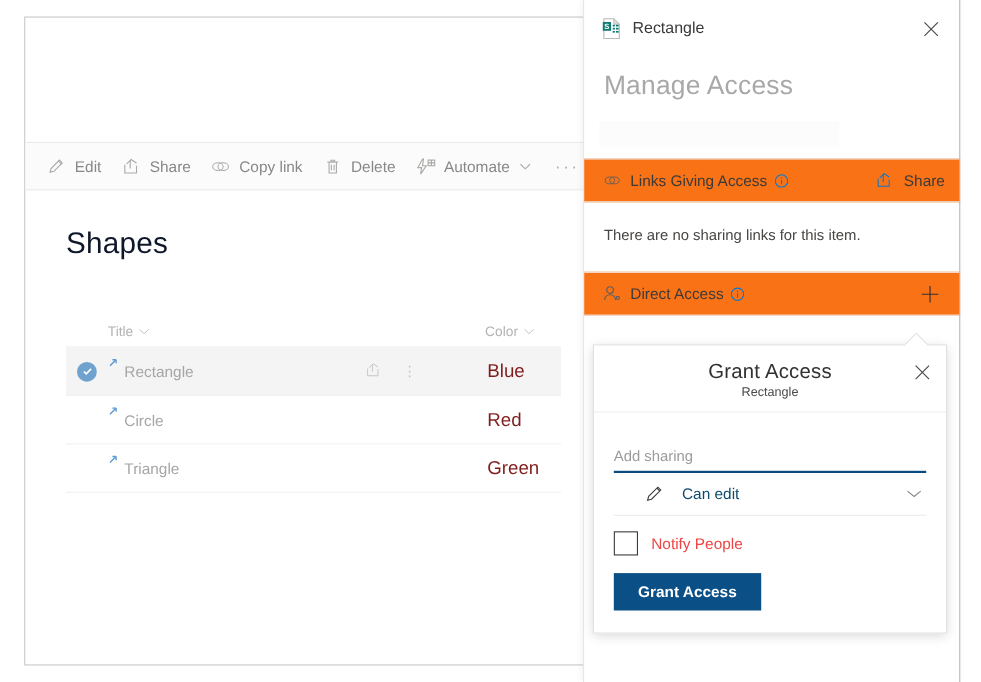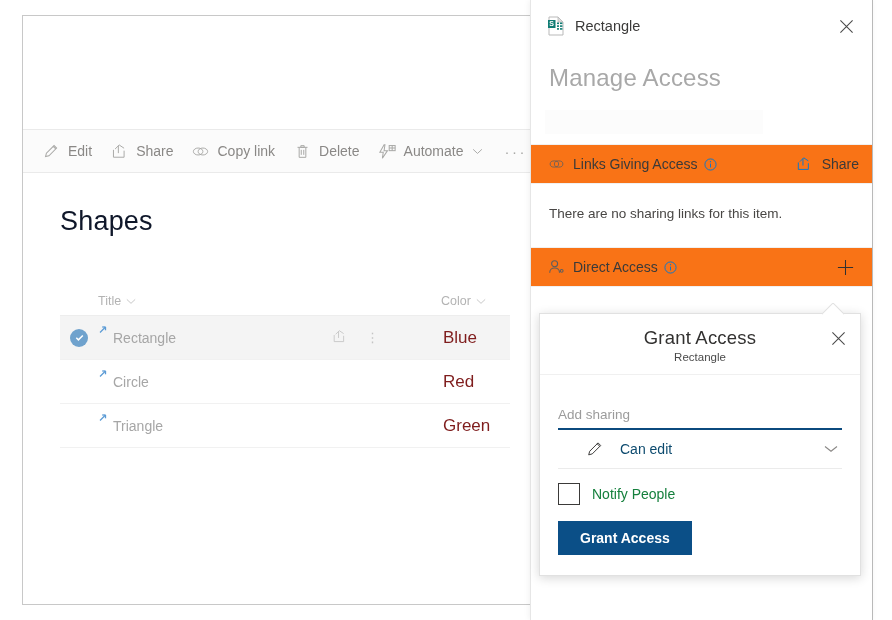--- a/index.html
+++ b/index.html
@@ -454,21 +454,21 @@
     align-items: center;
     margin-top: 14px;
   }
   .checkbox {
     width: 20px; height: 20px;
     border: 1px solid #3b3a39;
     background: #fff;
     margin-right: 12px;
     flex: none;
   }
-  .notify-label { font-size: 14px; color: #15803d; }
+  .notify-label { font-size: 14px; color: #ef4444; }
 
   .grant-btn {
     margin-top: 16px;
     display: inline-block;
     background: #0b4f87;
     color: #ffffff;
     font-size: 14px;
     font-weight: bold;
     padding: 9px 22px;
     border: none;

